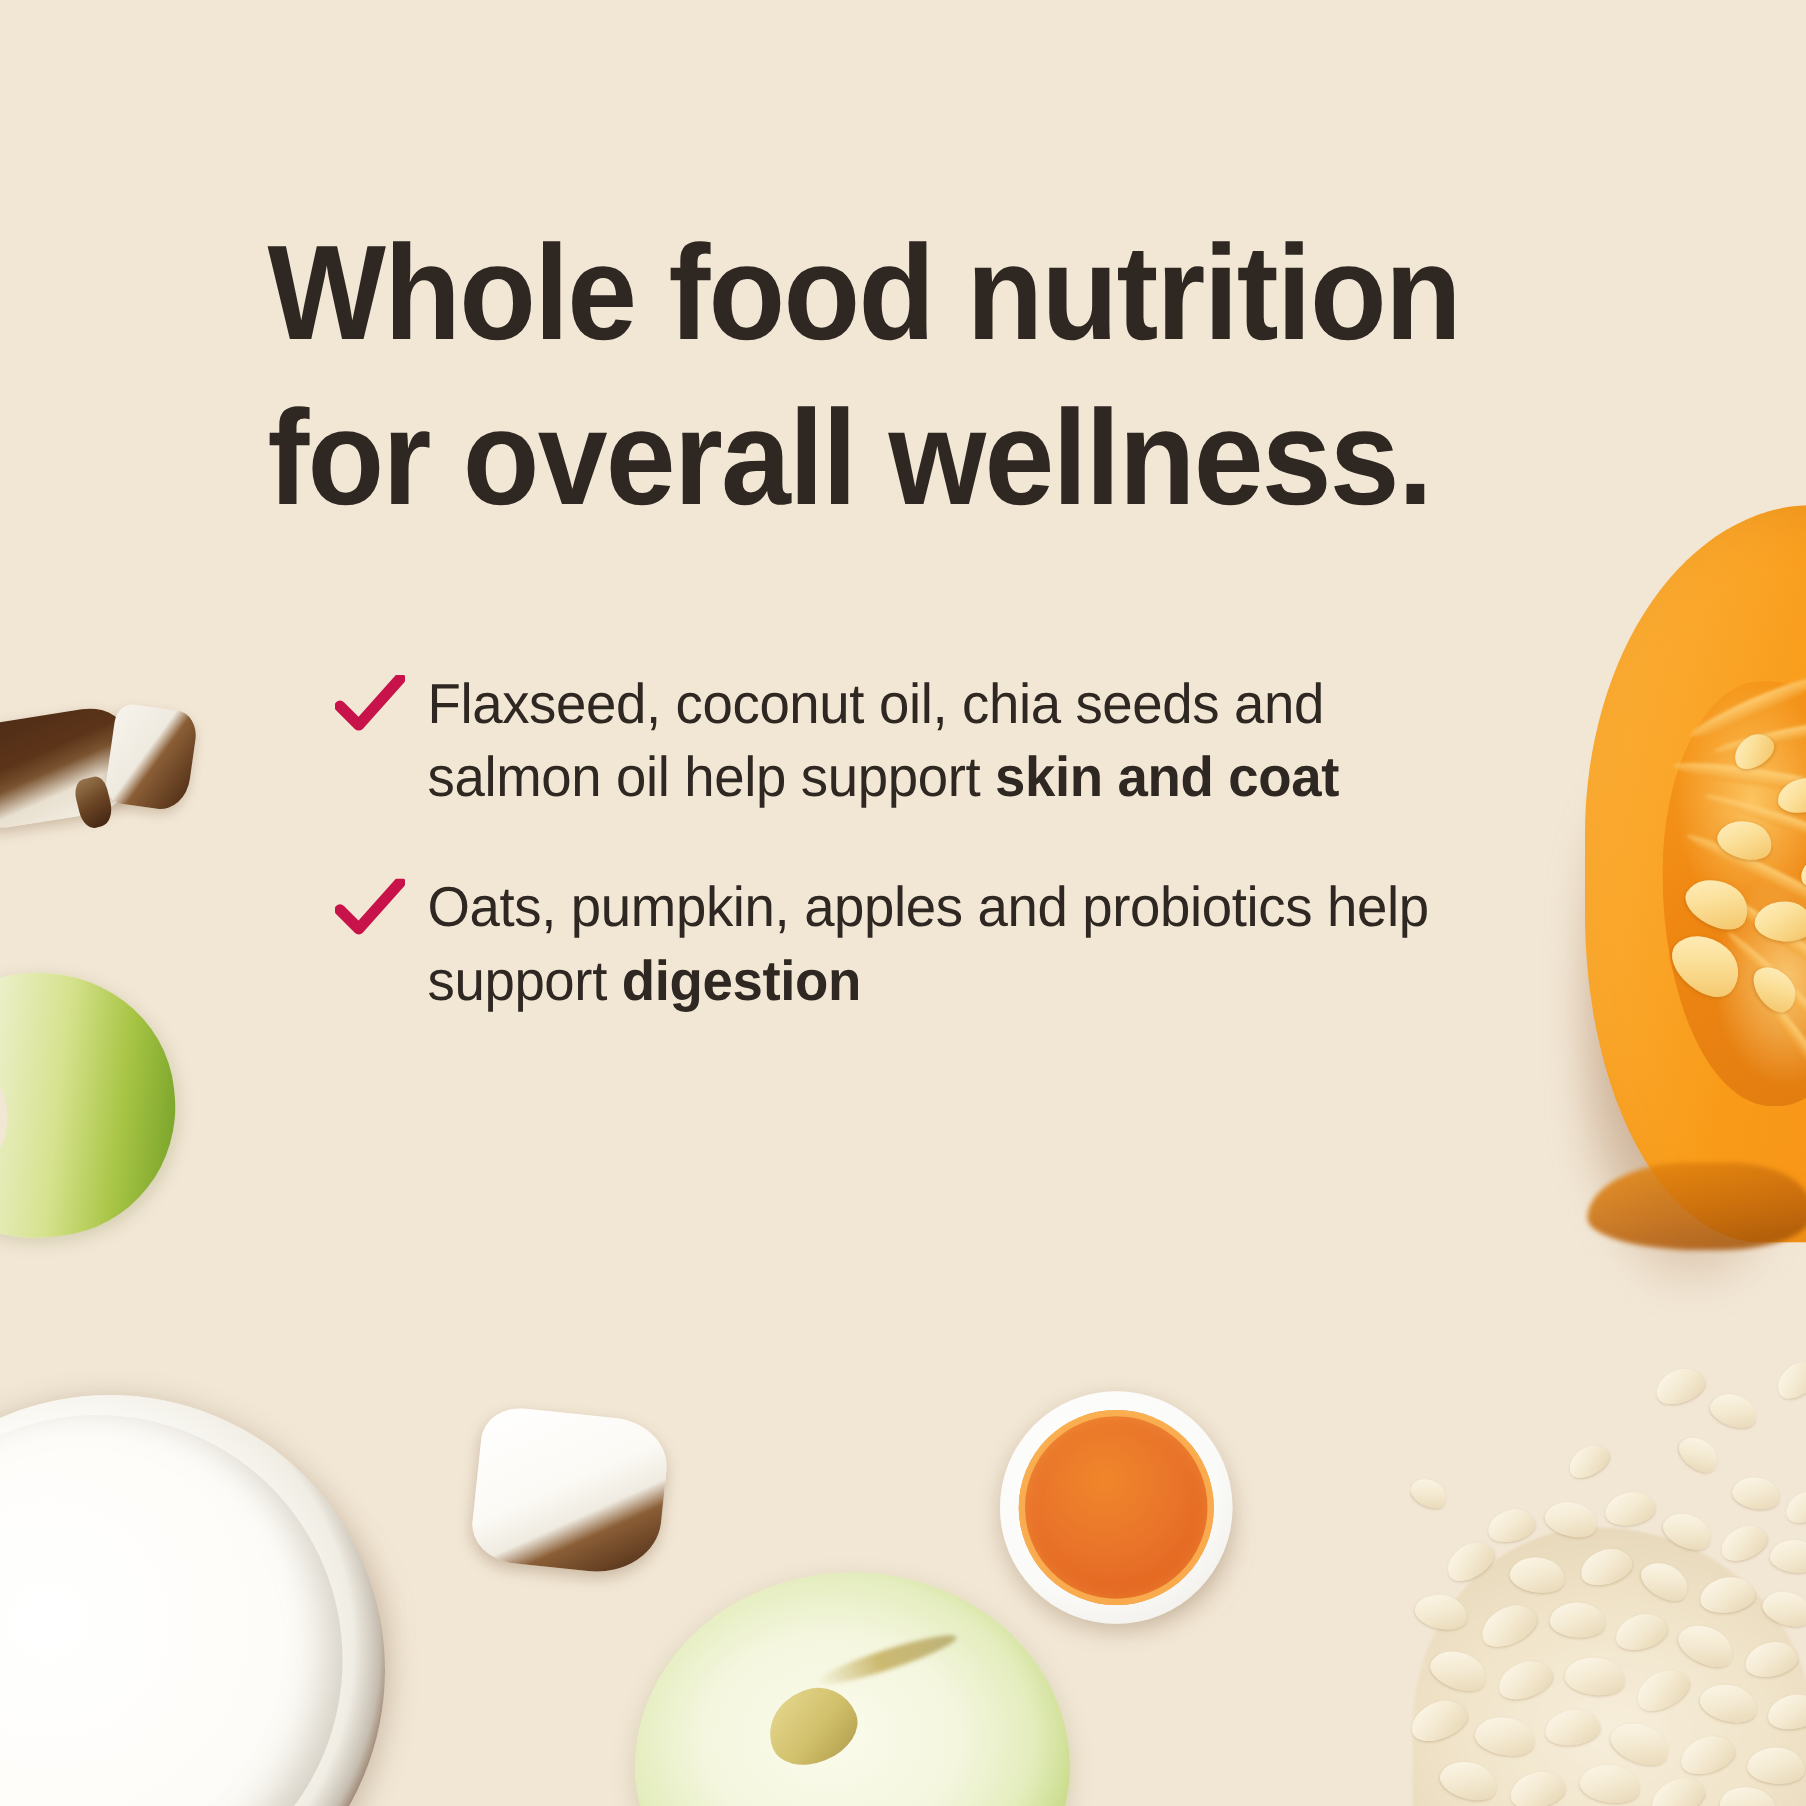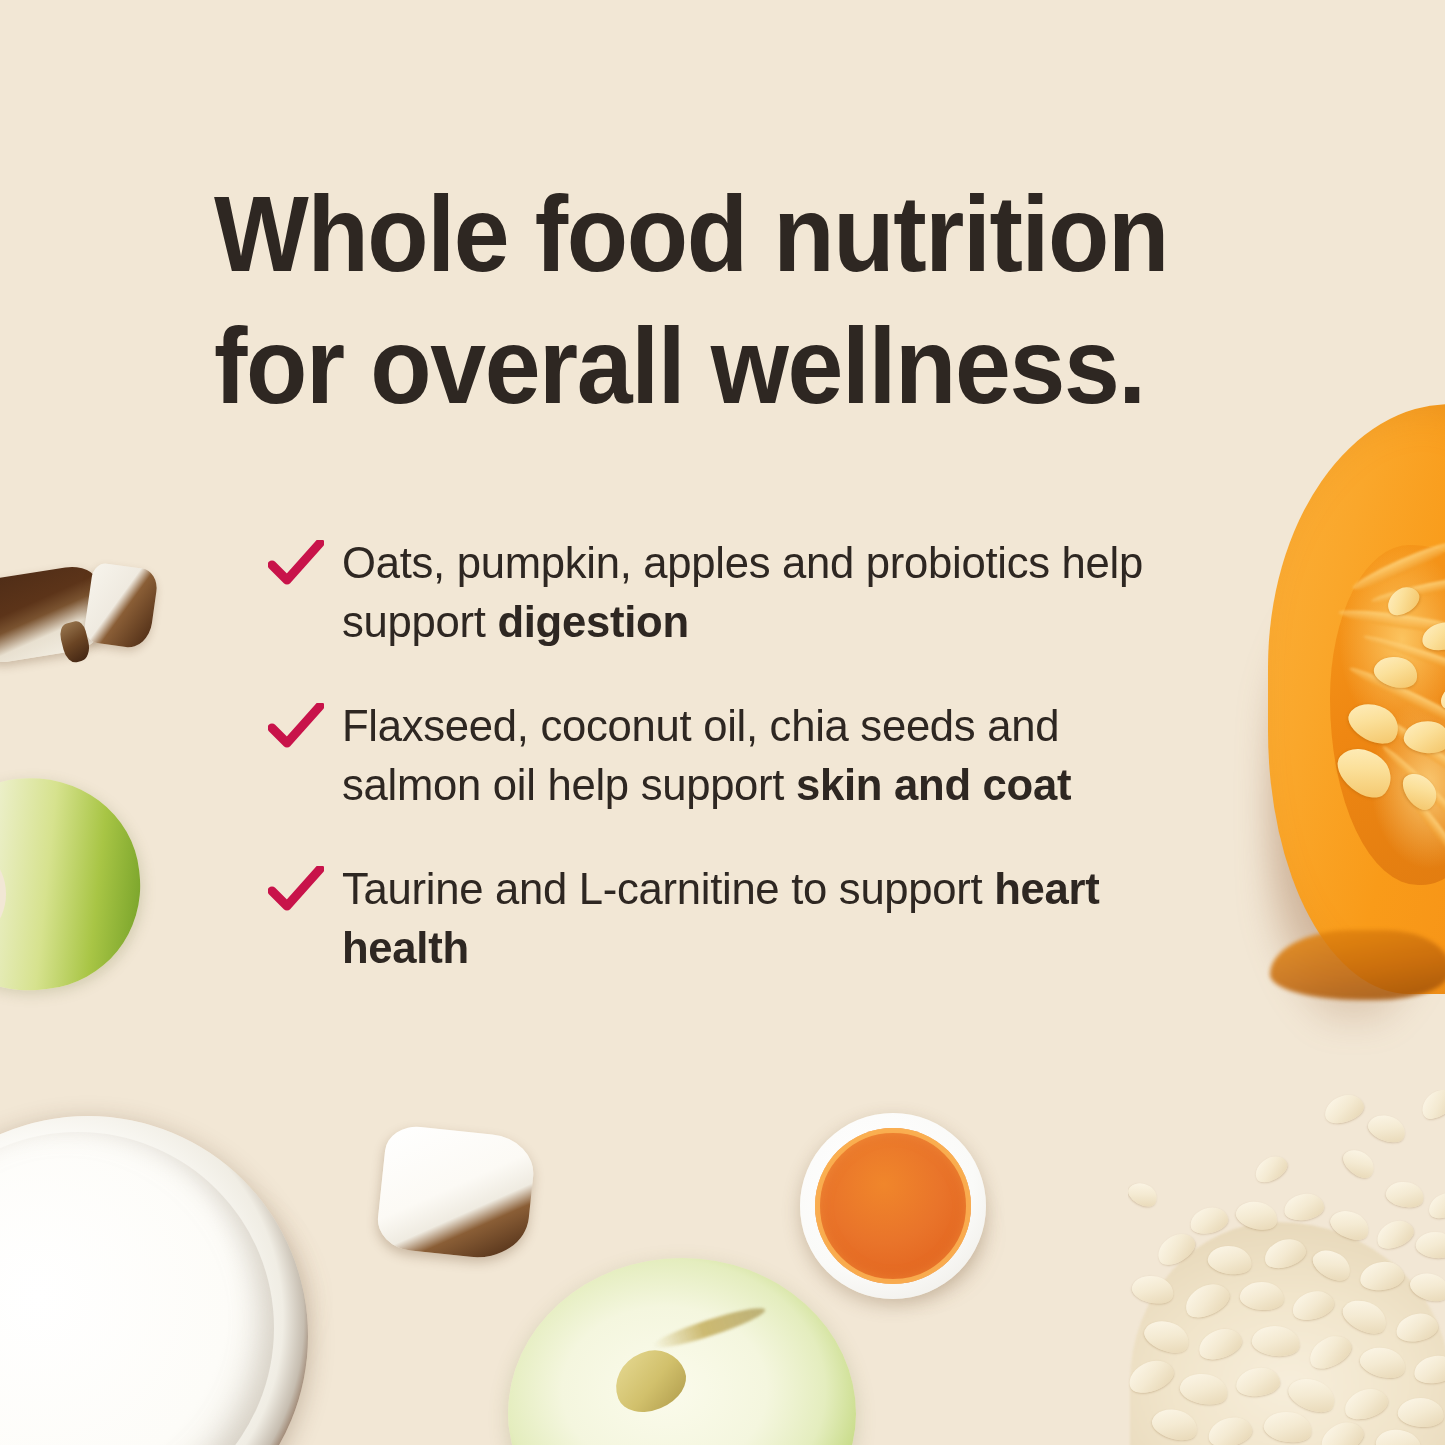--- a/index.html
+++ b/index.html
@@ -459,36 +459,28 @@
 for overall wellness.</div>
 
   <div class="bullets">
 
     <div class="bullet">
       <span class="check">
         <svg viewBox="0 0 56 48" width="56" height="48" xmlns="http://www.w3.org/2000/svg">
           <path d="M4 25 L19 40 L52 3" fill="none" stroke="#C8134A" stroke-width="9" stroke-linecap="round" stroke-linejoin="round"></path>
         </svg>
       </span>
-      <span class="txt"><span>Oats, pumpkin, apples and probiotics help support </span><b>digestion</b></span>
+      <span class="txt"><span>Flaxseed, coconut oil, chia seeds and salmon oil help support </span><b>skin and coat</b></span>
     </div>
 
     <div class="bullet">
       <span class="check">
         <svg viewBox="0 0 56 48" width="56" height="48" xmlns="http://www.w3.org/2000/svg">
           <path d="M4 25 L19 40 L52 3" fill="none" stroke="#C8134A" stroke-width="9" stroke-linecap="round" stroke-linejoin="round"></path>
         </svg>
       </span>
-      <span class="txt"><span>Flaxseed, coconut oil, chia seeds and salmon oil help support </span><b>skin and coat</b></span>
+      <span class="txt"><span>Oats, pumpkin, apples and probiotics help support </span><b>digestion</b></span>
     </div>
 
-    <div class="bullet">
-      <span class="check">
-        <svg viewBox="0 0 56 48" width="56" height="48" xmlns="http://www.w3.org/2000/svg">
-          <path d="M4 25 L19 40 L52 3" fill="none" stroke="#C8134A" stroke-width="9" stroke-linecap="round" stroke-linejoin="round"></path>
-        </svg>
-      </span>
-      <span class="txt"><span>Taurine and L-carnitine to support </span><b>heart health</b></span>
-    </div>
 
   </div>
 
 </div>
 
 </body></html>

